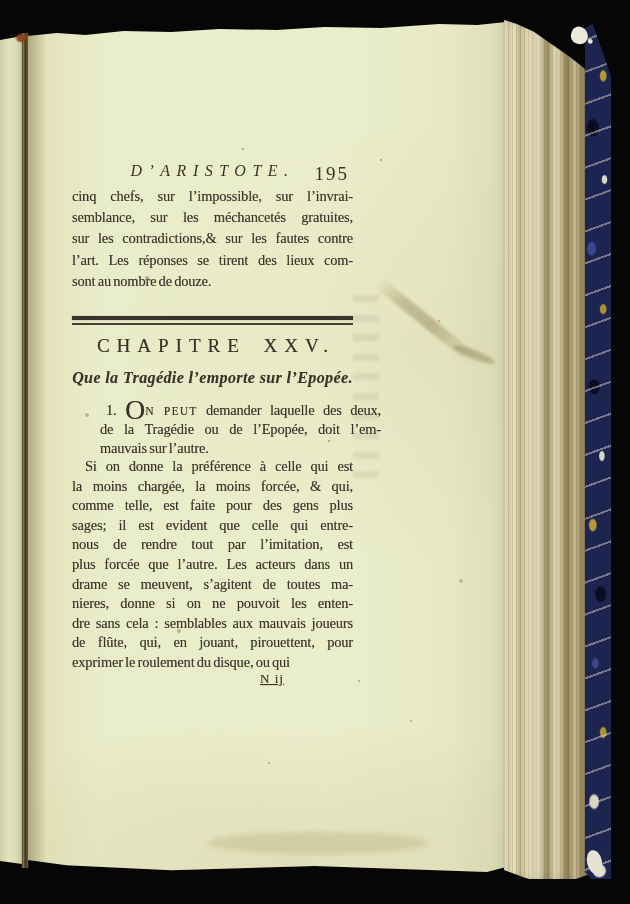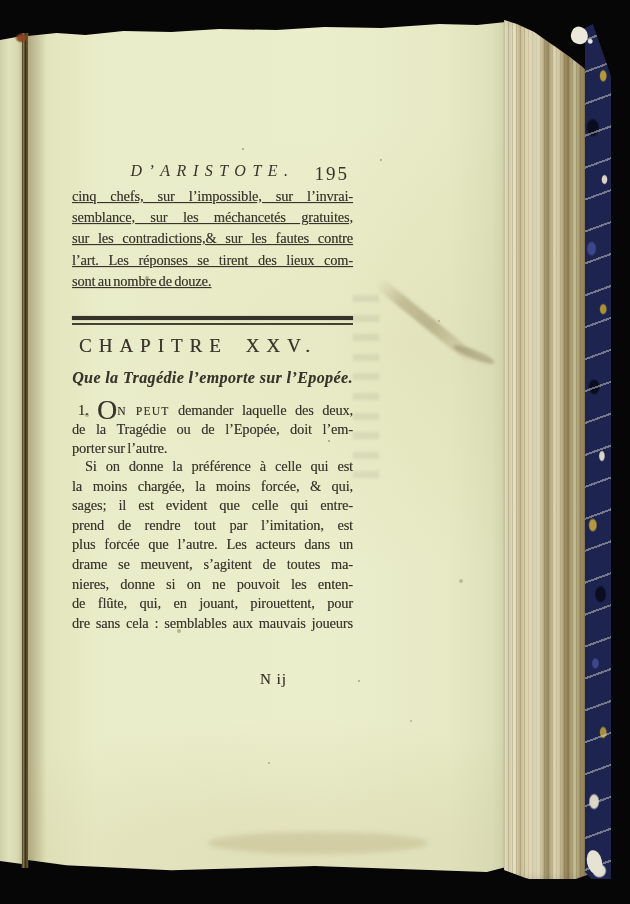--- a/index.html
+++ b/index.html
@@ -49,43 +49,43 @@
 
   
   .col{position:absolute;left:44px;width:281px;}
   .pagehead{top:142px;height:22px;text-align:center;}
   .running-title{font-style:italic;font-size:16px;letter-spacing:6.5px;}
   .page-number{position:absolute;right:4px;top:1px;font-size:19px;letter-spacing:2px;font-style:normal;}
 
   .para .ln{text-align:justify;text-align-last:justify;font-size:14.3px;
     word-spacing:-1.2px;letter-spacing:-.1px;
     text-shadow:.3px .3px .3px rgba(55,50,40,.45);}
-  .para1{top:166px;text-decoration:underline;} .para1 .ln{height:21.2px;line-height:21.2px;}
-  .paraA{top:380px;} .paraB{top:437px;}
+  .para1{top:166px;} .para1 .ln{height:21.2px;line-height:21.2px;}
+  .paraA{top:380px;margin-left:28px;} .paraB{top:437px;}
   .paraA .ln,.paraB .ln{height:19.6px;line-height:19.6px;}
   .ln.lastln{text-align-last:left;}
   .ln.ind{text-indent:13px;}
   .ln.ind-sm{text-indent:6px;}
 
   .rule{top:296px;}
   .rule-thick{height:4px;background:#36332b;box-shadow:0 0 1px rgba(54,51,43,.9);}
   .rule-thin{margin-top:3px;height:2px;background:#454135;}
 
-  .chapter{top:315px;margin:0;font-weight:normal;
+  .chapter{top:315px;margin:0;font-weight:normal;text-align:center;
     font-size:19px;letter-spacing:7px;word-spacing:6px;text-indent:7px;
     text-shadow:.3px .3px .3px rgba(55,50,40,.5);}
   .subtitle{top:349px;margin:0;font-weight:bold;font-style:italic;text-align:center;
     font-size:16px;letter-spacing:.4px;text-shadow:.2px .2px .3px rgba(55,50,40,.4);}
 
   .num{font-size:14.3px;}
   .bigO{font-size:28px;line-height:19px;vertical-align:-4px;letter-spacing:0;}
   .sc{font-size:11.5px;letter-spacing:1.2px;}
 
-  .signature{position:absolute;left:232px;top:651px;font-size:15px;letter-spacing:1px;
-    text-shadow:.3px .3px .3px rgba(55,50,40,.45);}
+  .signature{position:absolute;left:232px;top:651px;font-size:13px;letter-spacing:1px;
+    text-shadow:.3px .3px .3px rgba(55,50,40,.45);text-decoration:underline;}
 
   
   .fore-edge{position:absolute;left:504px;top:16px;width:86px;height:868px;
     background:
       linear-gradient(90deg,transparent 0 26%,rgba(242,240,214,.55) 30% 38%,transparent 45% 55%,rgba(236,232,202,.40) 58% 63%,transparent 70%),
       repeating-linear-gradient(90deg,rgba(90,70,35,.20) 0 1px,rgba(0,0,0,0) 1px 4px),
       linear-gradient(90deg,#e6e2c0 0,#cfc7a2 6%,#e8e4c2 12%,#c2b68e 18%,#dcd5b0 26%,#b2a478 34%,#d5cda8 42%,#9a8b60 50%,#cfc6a0 58%,#baac80 66%,#8e7f55 74%,#c9c098 82%,#a79868 90%,#bdb084 100%);
     box-shadow:inset -6px 0 12px rgba(30,20,5,.35),inset 4px 0 8px rgba(255,255,245,.25);
     clip-path:polygon(0 4px,15% 8px,35% 16px,55% 28px,75% 40px,90% 50px,100% 58px,
       100% calc(100% - 10px),80% calc(100% - 4px),55% 100%,25% calc(100% - 6px),0 calc(100% - 14px));}
@@ -152,33 +152,35 @@
     </div>
 
     <h2 class="col abs chapter">CHAPITRE XXV.</h2>
     <h3 class="col abs subtitle">Que la Tragédie l’emporte sur l’Epopée.</h3>
 
     <div class="col abs para paraA">
       <div class="ln ind-sm"><span class="num">1.</span>
         <span class="bigO">O</span><span class="sc">N PEUT</span>
         <span>demander laquelle des deux,</span></div>
       <div class="ln">de la Tragédie ou de l’Epopée, doit l’em-</div>
-      <div class="ln lastln">porter sur l’autre.</div>
+      <div class="ln lastln">mauvais sur l’autre.</div>
     </div>
 
     <div class="col abs para paraB">
       <div class="ln ind">Si on donne la préférence à celle qui est</div>
       <div class="ln">la moins chargée, la moins forcée, &amp; qui,</div>
+      <div class="ln">comme telle, est faite pour des gens plus</div>
       <div class="ln">sages; il est evident que celle qui entre-</div>
-      <div class="ln">prend de rendre tout par l’imitation, est</div>
+      <div class="ln">nous de rendre tout par l’imitation, est</div>
       <div class="ln">plus forcée que l’autre. Les acteurs dans un</div>
       <div class="ln">drame se meuvent, s’agitent de toutes ma-</div>
       <div class="ln">nieres, donne si on ne pouvoit les enten-</div>
+      <div class="ln">dre sans cela : semblables aux mauvais joueurs</div>
       <div class="ln">de flûte, qui, en jouant, pirouettent, pour</div>
-      <div class="ln">dre sans cela : semblables aux mauvais joueurs</div>
+      <div class="ln lastln">exprimer le roulement du disque, ou qui</div>
     </div>
 
     <div class="signature">N ij</div>
   </div>
 
   <div class="fore-edge"></div>
   <div class="marble"></div>
   <div class="notch"></div>
   <div class="spot-bottom"></div>
 

